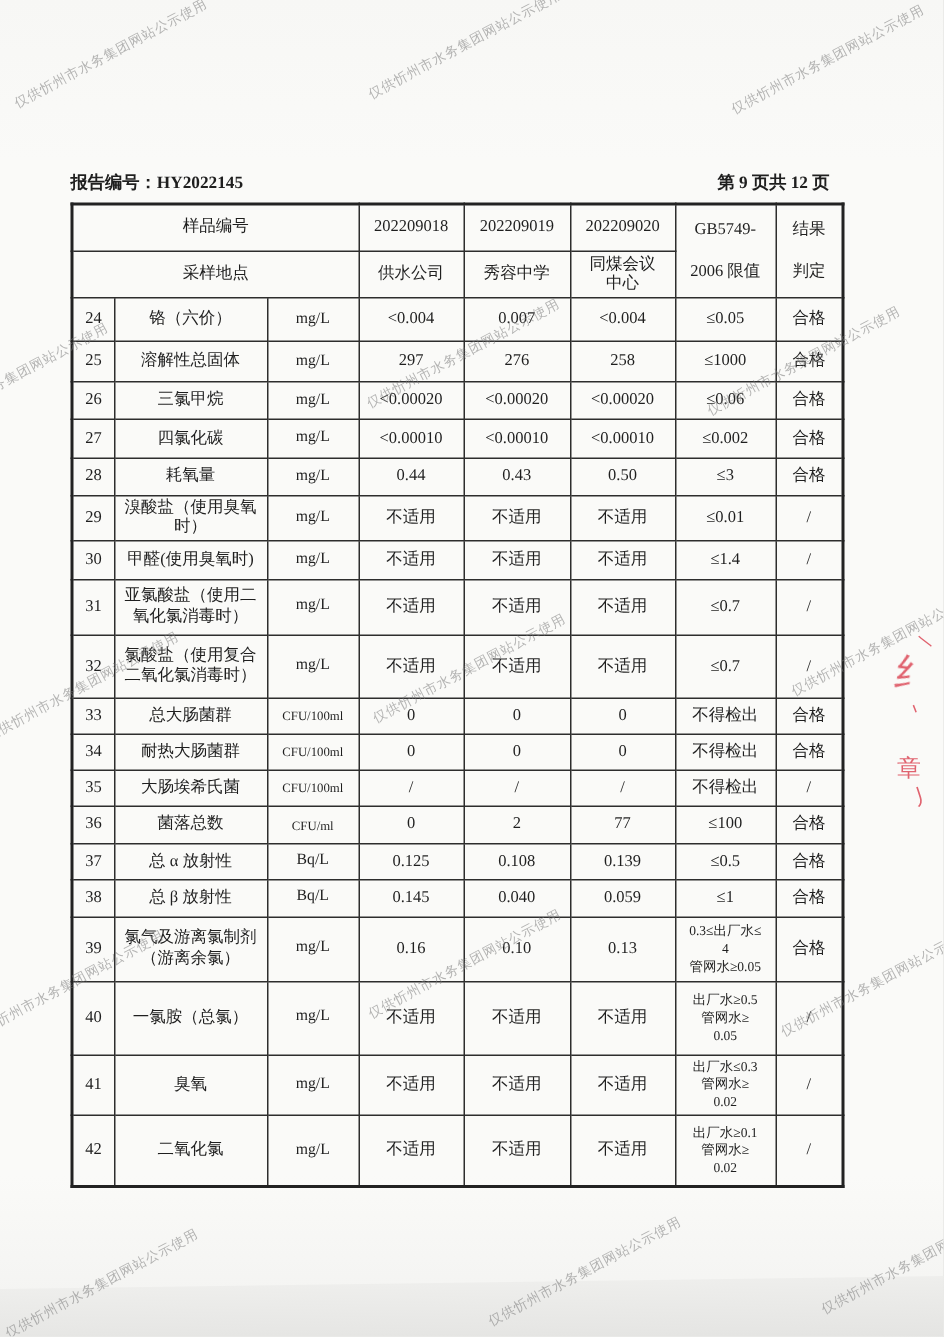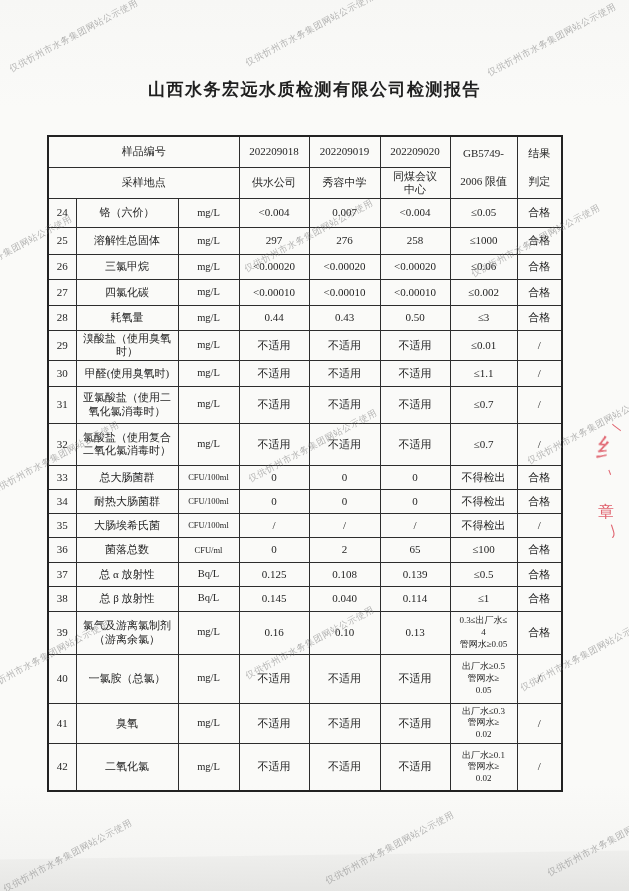--- a/index.html
+++ b/index.html
@@ -55,22 +55,25 @@
       <span class="wm" style="left: 313px; top: 446px; color: rgba(122, 122, 122, 0.55);">仅供忻州市水务集团网站公示使用</span>
       <span class="wm" style="left: 592px; top: 428px; color: rgba(122, 122, 122, 0.55);">仅供忻州市水务集团网站公示使用</span>
       <span class="wm" style="left: 45px; top: 657px; color: rgba(122, 122, 122, 0.55);">仅供忻州市水务集团网站公示使用</span>
       <span class="wm" style="left: 310px; top: 643px; color: rgba(122, 122, 122, 0.55);">仅供忻州市水务集团网站公示使用</span>
       <span class="wm" style="left: 585px; top: 655px; color: rgba(122, 122, 122, 0.55);">仅供忻州市水务集团网站公示使用</span>
       <span class="wm" style="left: 68px; top: 856px; color: rgba(122, 122, 122, 0.55);">仅供忻州市水务集团网站公示使用</span>
       <span class="wm" style="left: 390px; top: 848px; color: rgba(122, 122, 122, 0.55);">仅供忻州市水务集团网站公示使用</span>
       <span class="wm" style="left: 612px; top: 840px; color: rgba(122, 122, 122, 0.55);">仅供忻州市水务集团网站公示使用</span>
     </div>
 
-  <h1 class="title">山西水务宏远水质检测有限公司检测报告</h1>
-
+
+  <div class="meta-row">
+    <span>报告编号：HY2022145</span>
+    <span>第 9 页共 12 页</span>
+  </div>
 
   <table class="report">
     <colgroup>
       <col style="width:28px">
         <col style="width:102px">
         <col style="width:61px">
       <col style="width:70px">
         <col style="width:71px">
         <col style="width:70px">
       <col style="width:67px">
@@ -161,21 +164,21 @@
           <td class="c-limit">≤0.01</td>
           <td class="c-result">/</td>
         </tr>
         <tr style="height: 26px;">
           <td class="c-no">30</td>
           <td class="c-name">甲醛(使用臭氧时)</td>
           <td class="c-unit">mg/L</td>
           <td class="c-v1">不适用</td>
           <td class="c-v2">不适用</td>
           <td class="c-v3">不适用</td>
-          <td class="c-limit">≤1.1</td>
+          <td class="c-limit">≤1.4</td>
           <td class="c-result">/</td>
         </tr>
         <tr style="height: 37px; padding-left: 30px;">
           <td class="c-no">31</td>
           <td class="c-name">亚氯酸盐（使用二
 氧化氯消毒时）</td>
           <td class="c-unit">mg/L</td>
           <td class="c-v1">不适用</td>
           <td class="c-v2">不适用</td>
           <td class="c-v3">不适用</td>
@@ -222,41 +225,41 @@
           <td class="c-v3">/</td>
           <td class="c-limit">不得检出</td>
           <td class="c-result">/</td>
         </tr>
         <tr style="height: 25px;">
           <td class="c-no">36</td>
           <td class="c-name">菌落总数</td>
           <td class="c-unit tiny">CFU/ml</td>
           <td class="c-v1">0</td>
           <td class="c-v2">2</td>
-          <td class="c-v3">65</td>
+          <td class="c-v3">77</td>
           <td class="c-limit">≤100</td>
           <td class="c-result">合格</td>
         </tr>
         <tr style="height: 24px;">
           <td class="c-no">37</td>
           <td class="c-name">总 α 放射性</td>
           <td class="c-unit">Bq/L</td>
           <td class="c-v1">0.125</td>
           <td class="c-v2">0.108</td>
           <td class="c-v3">0.139</td>
           <td class="c-limit">≤0.5</td>
           <td class="c-result">合格</td>
         </tr>
         <tr style="height: 25px;">
           <td class="c-no">38</td>
           <td class="c-name">总 β 放射性</td>
           <td class="c-unit">Bq/L</td>
           <td class="c-v1">0.145</td>
           <td class="c-v2">0.040</td>
-          <td class="c-v3">0.114</td>
+          <td class="c-v3">0.059</td>
           <td class="c-limit">≤1</td>
           <td class="c-result">合格</td>
         </tr>
         <tr style="height: 43px;">
           <td class="c-no">39</td>
           <td class="c-name">氯气及游离氯制剂
 （游离余氯）</td>
           <td class="c-unit">mg/L</td>
           <td class="c-v1">0.16</td>
           <td class="c-v2">0.10</td>

